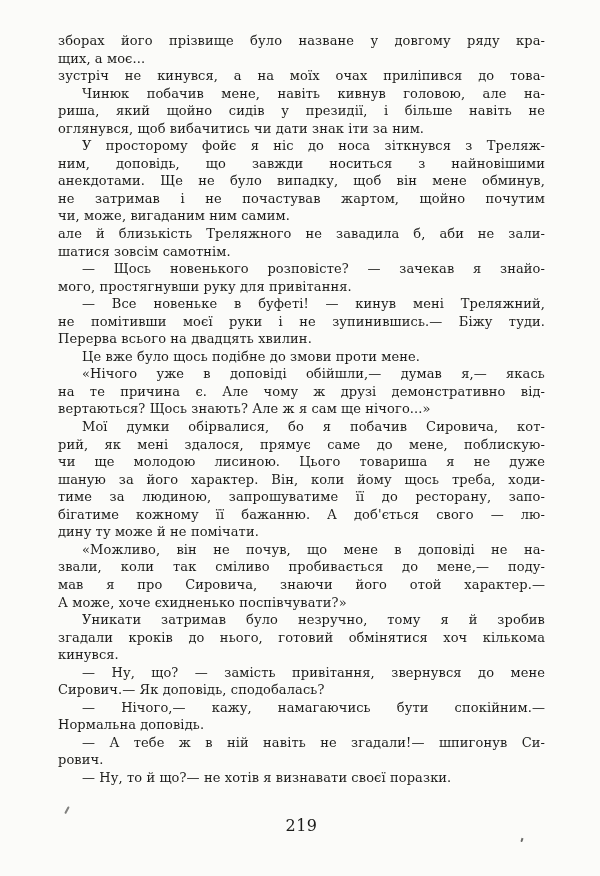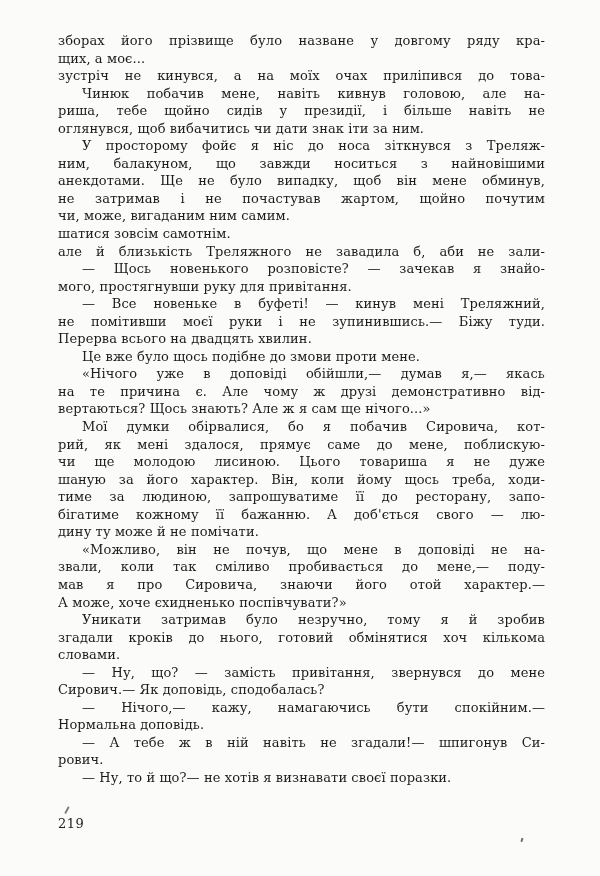--- a/index.html
+++ b/index.html
@@ -34,22 +34,22 @@
   .line.last{
     text-align:center;
     text-align-last:left;
   }
   .line.indent{
     text-indent:24px;
   }
   .page-number{
     position:absolute;
     left:58px;top:816px;width:487px;
-    text-align:left;
-    font-size:13px;
+    text-align:center;
+    font-size:16px;
     letter-spacing:0.5px;
   }
   .scan-mark-left{
     position:absolute;
     left:66px;top:806px;
     width:1.5px;height:8px;
     background:var(--ink);
     opacity:.55;
     transform:rotate(28deg);
     border-radius:1px;
@@ -69,33 +69,33 @@
 
 <div class="book-page">
   <div class="text-block" id="text-block">
       <div class="para">
         <div class="line">зборах його прізвище було назване у довгому ряду кра-</div>
         <div class="line last">щих, а моє...</div>
       </div>
       <div class="para">
         <div class="line">зустріч не кинувся, а на моїх очах приліпився до това-</div>
         <div class="line indent">Чинюк побачив мене, навіть кивнув головою, але на-</div>
-        <div class="line">риша, тебе щойно сидів у президії, і більше навіть не</div>
+        <div class="line">риша, який щойно сидів у президії, і більше навіть не</div>
         <div class="line last">оглянувся, щоб вибачитись чи дати знак іти за ним.</div>
       </div>
       <div class="para">
         <div class="line indent">У просторому фойє я ніс до носа зіткнувся з Треляж-</div>
-        <div class="line">ним, балакуном, що завжди носиться з найновішими</div>
+        <div class="line">ним, доповідь, що завжди носиться з найновішими</div>
         <div class="line">анекдотами. Ще не було випадку, щоб він мене обминув,</div>
         <div class="line">не затримав і не почастував жартом, щойно почутим</div>
         <div class="line last">чи, може, вигаданим ним самим.</div>
       </div>
       <div class="para">
+        <div class="line">але й близькість Треляжного не завадила б, аби не зали-</div>
         <div class="line last">шатися зовсім самотнім.</div>
-        <div class="line">але й близькість Треляжного не завадила б, аби не зали-</div>
       </div>
       <div class="para">
         <div class="line indent">— Щось новенького розповісте? — зачекав я знайо-</div>
         <div class="line last">мого, простягнувши руку для привітання.</div>
       </div>
       <div class="para">
         <div class="line indent">— Все новеньке в буфеті! — кинув мені Треляжний,</div>
         <div class="line">не помітивши моєї руки і не зупинившись.— Біжу туди.</div>
         <div class="line last">Перерва всього на двадцять хвилин.</div>
       </div>
@@ -118,21 +118,21 @@
       </div>
       <div class="para">
         <div class="line indent">«Можливо, він не почув, що мене в доповіді не на-</div>
         <div class="line">звали, коли так сміливо пробивається до мене,— поду-</div>
         <div class="line">мав я про Сировича, знаючи його отой характер.—</div>
         <div class="line last">А може, хоче єхидненько поспівчувати?»</div>
       </div>
       <div class="para">
         <div class="line indent">Уникати затримав було незручно, тому я й зробив</div>
         <div class="line">згадали кроків до нього, готовий обмінятися хоч кількома</div>
-        <div class="line last">словами.</div>
+        <div class="line last">кинувся.</div>
       </div>
       <div class="para">
         <div class="line indent">— Ну, що? — замість привітання, звернувся до мене</div>
         <div class="line last">Сирович.— Як доповідь, сподобалась?</div>
       </div>
       <div class="para">
         <div class="line indent">— Нічого,— кажу, намагаючись бути спокійним.—</div>
         <div class="line last">Нормальна доповідь.</div>
       </div>
       <div class="para">

